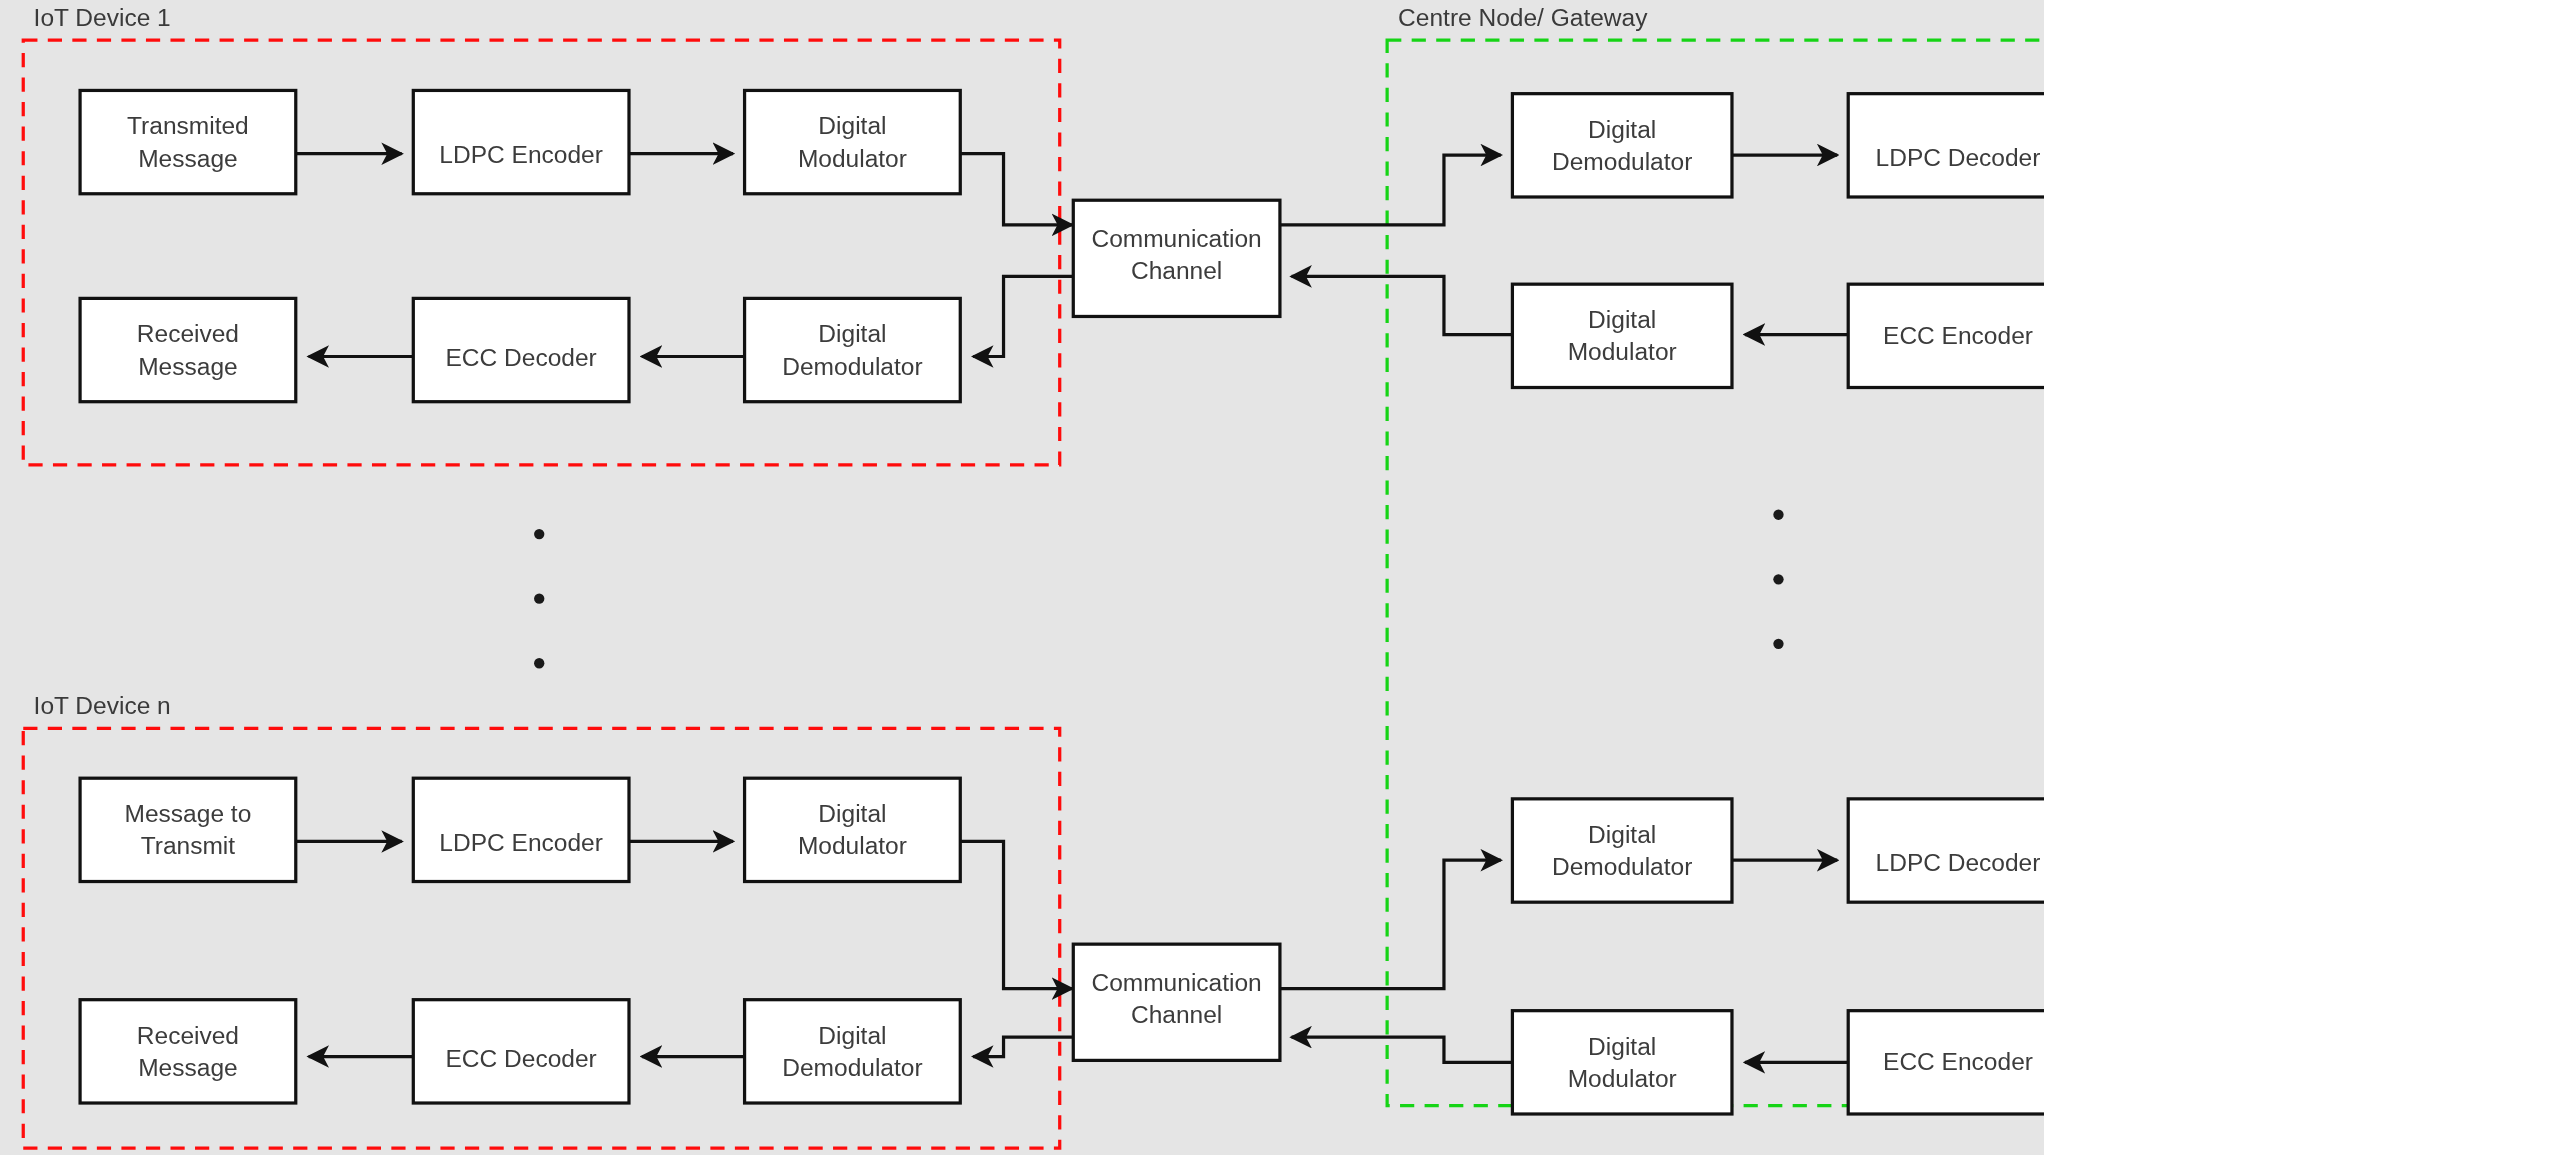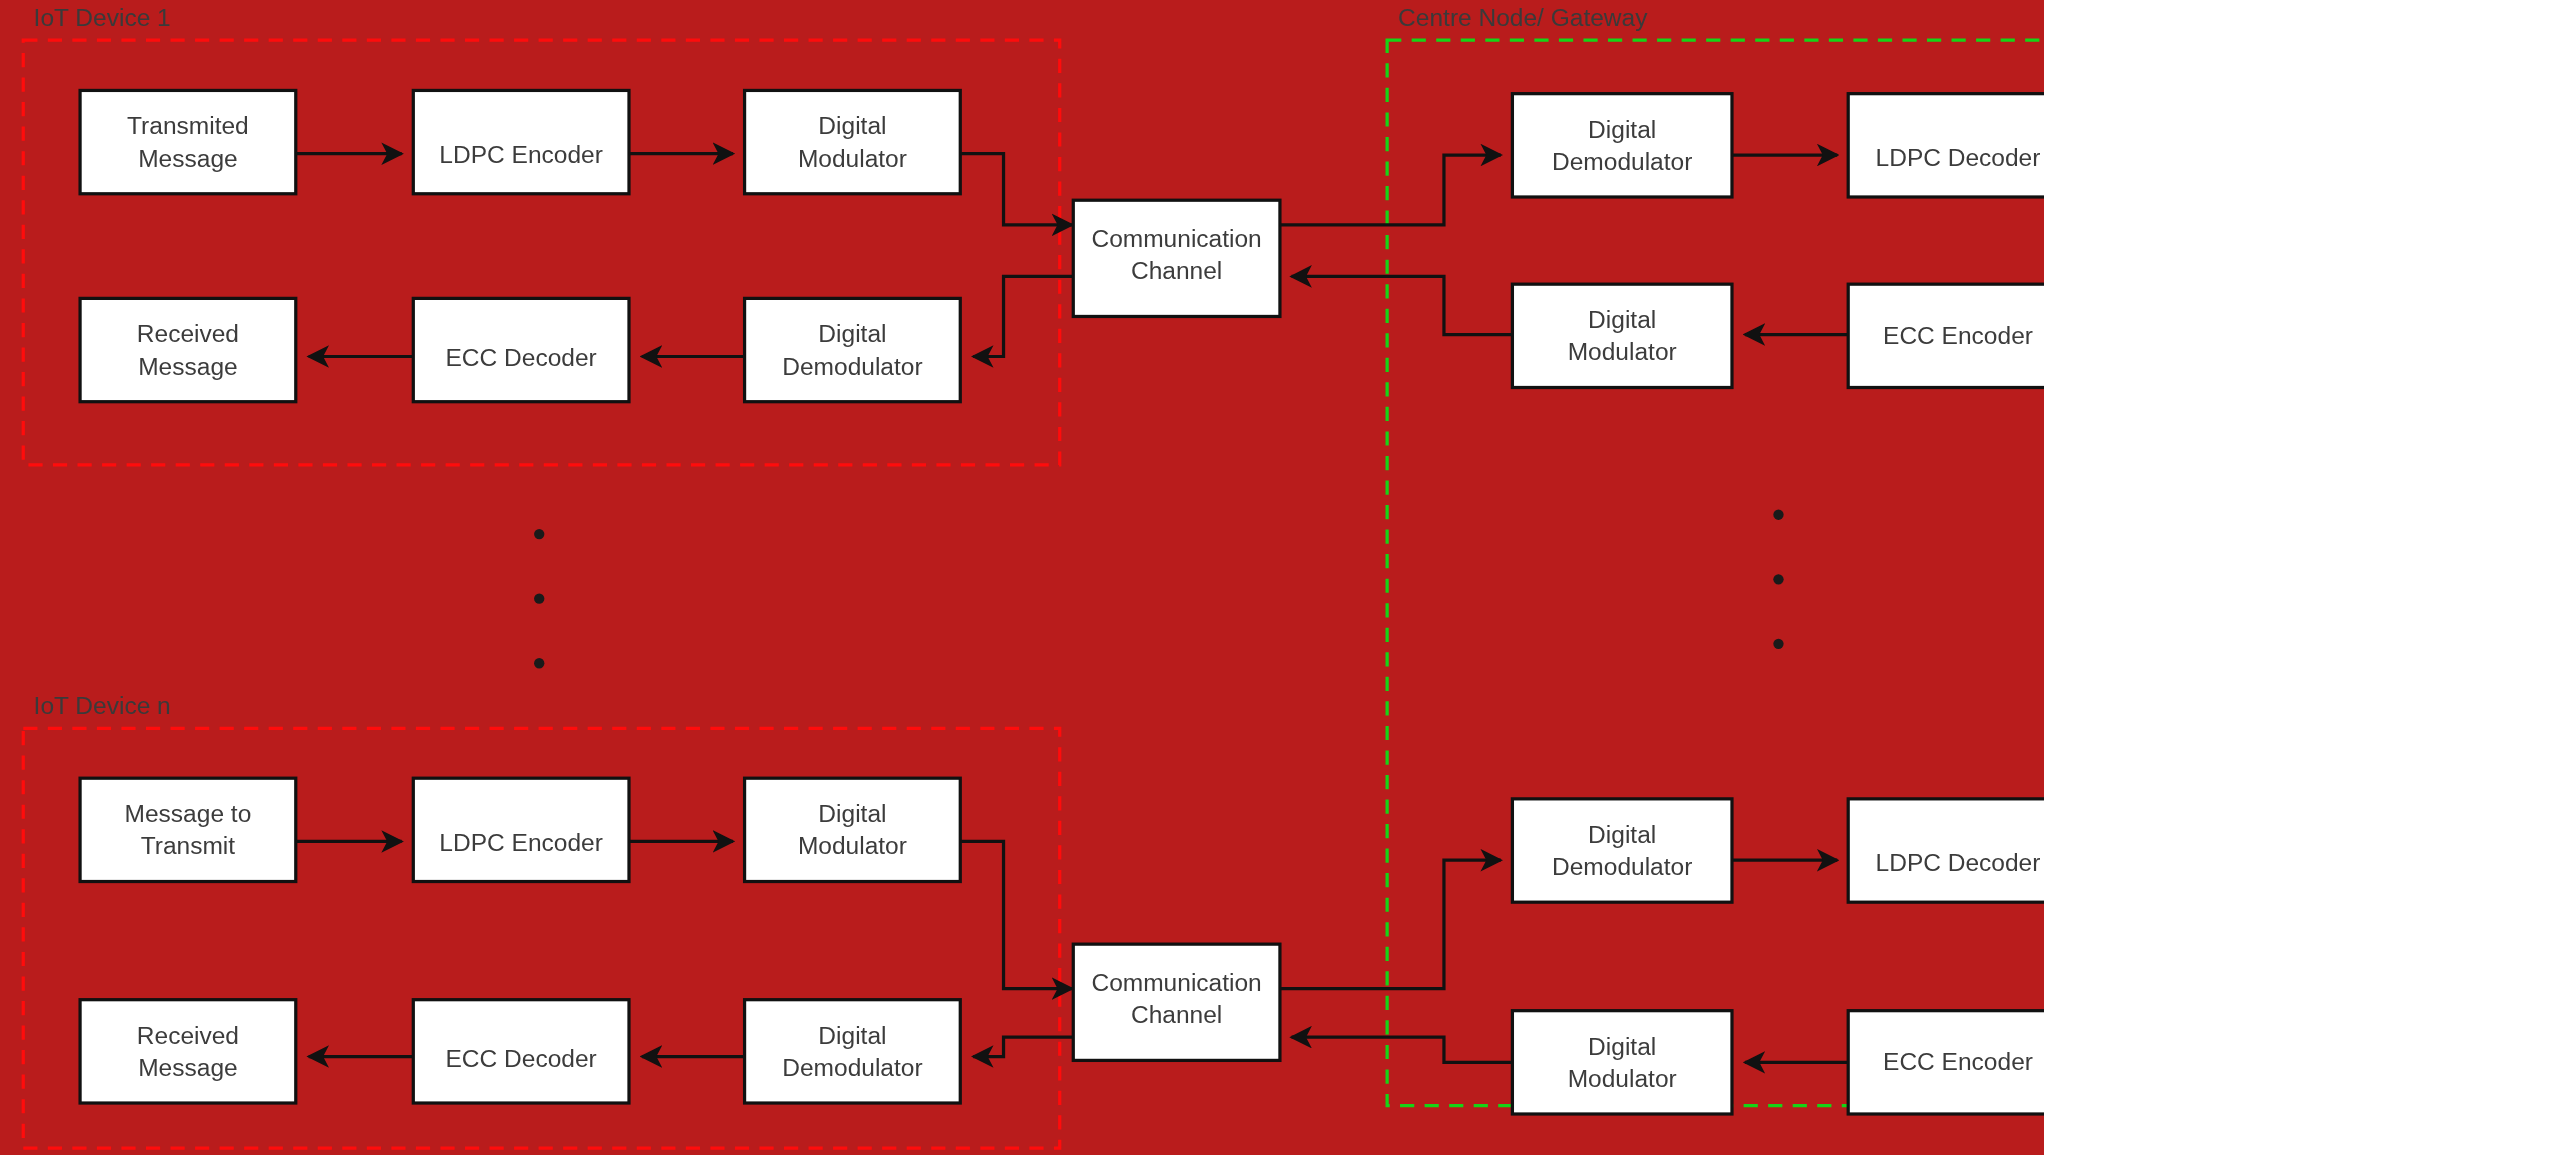--- a/index.html
+++ b/index.html
@@ -1,17 +1,17 @@
 <!DOCTYPE html>
 <html style="font-size:10.3px"><head>
 <meta charset="utf-8">
 <style>
   html,body{margin:0;padding:0;background:#ffffff;}
   body{font-family:"Liberation Sans","DejaVu Sans",sans-serif;}
-  #stage{position:relative;width:2044px;height:1156px;background:#b91c1c;overflow:hidden;}
+  #stage{position:relative;width:2044px;height:1156px;background:#e5e5e5;overflow:hidden;}
   svg{position:absolute;left:0;top:0;width:2576px;height:1156px;}
   .grp-label{font-size:38px;fill:#3a3a3a;font-family:"Liberation Sans","DejaVu Sans",sans-serif;}
   .box-rect{fill:#ffffff;stroke:#111111;stroke-width:5;}
   .box-text{font-size:38px;fill:#3c3c3c;text-anchor:middle;font-family:"Liberation Sans","DejaVu Sans",sans-serif;}
   .wire{stroke:#111111;stroke-width:5;fill:none;}
   .dot{fill:#000000;}
   .dashred{fill:none;stroke:#ff0c0c;stroke-width:5;stroke-dasharray:22 16;}
   .dashgreen{fill:none;stroke:#16d416;stroke-width:5;stroke-dasharray:22 16;}
   .ell{fill:#1a1a1a;}
 </style>

